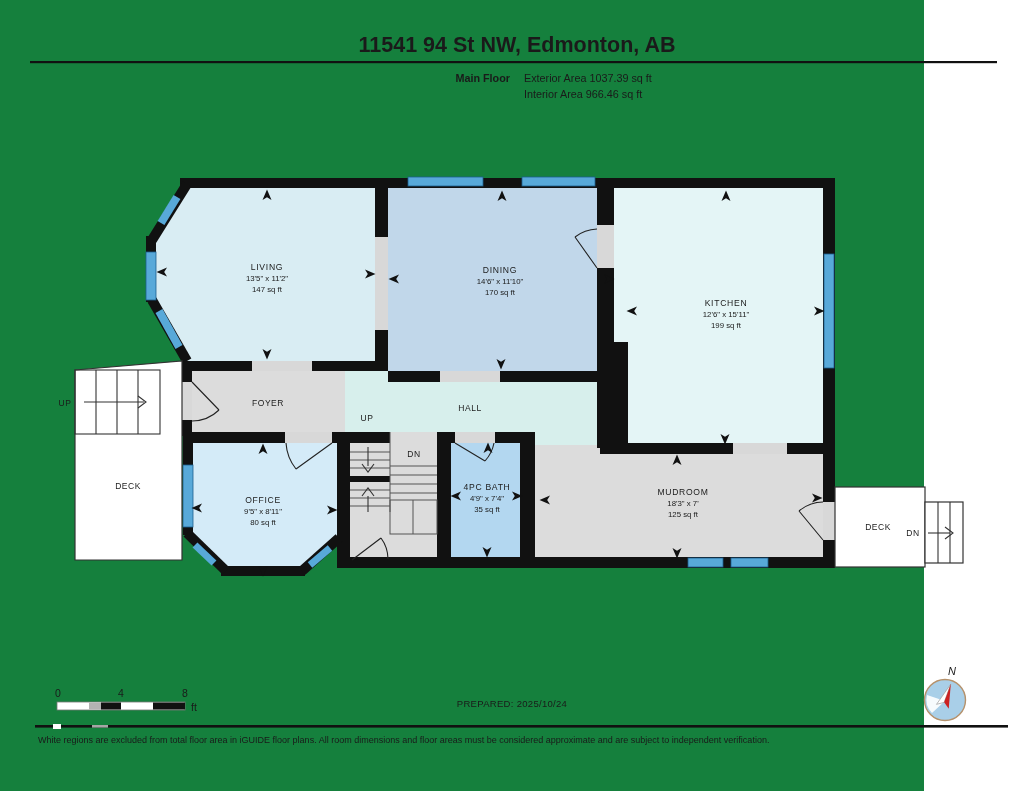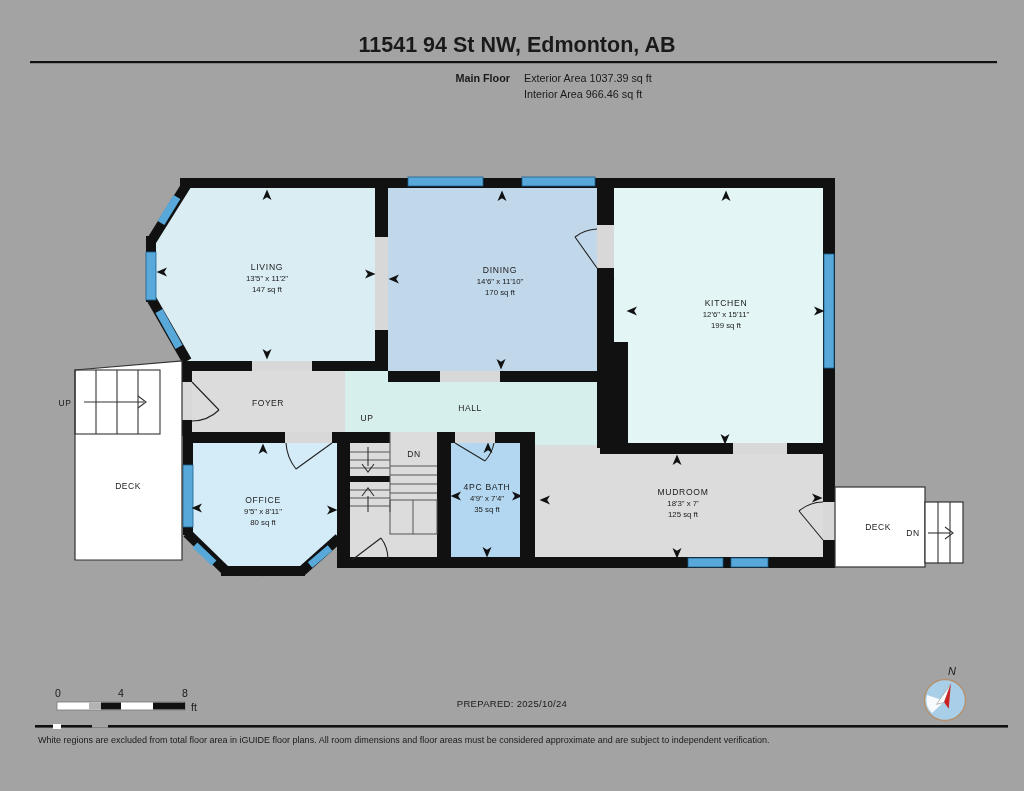--- a/index.html
+++ b/index.html
@@ -1,16 +1,16 @@
 <!DOCTYPE html>
 <html style="--wall: #111111; --living: #d9edf3; --dining: #c1d7ea; --kitchen: #e4f5f6; --hall: #d7efec; --office: #d4ebf8; --bath: #b3d7f0; --gray_room: #dcdcdc; --opening: #d8d8d8; --window: #58a9d9; --window_edge: #1d5f8e; --deck_fill: #ffffff; --outline: #333333; --compass_fill: #a9cfe8; --compass_ring: #b5916b; --needle_red: #cc2222; --text: #1a1a1a;"><head>
 <meta charset="utf-8">
 <style>
   html,body{margin:0;padding:0;background:#ffffff;width:1024px;height:791px;overflow:hidden}
-  #stage{position:relative;width:1024px;height:791px;background:#a3a3a3}
+  #stage{position:relative;width:924px;height:791px;background:#15803d}
   svg{position:absolute;left:0;top:0}
   text{fill:var(--text,#1a1a1a);font-family:"Liberation Sans",sans-serif}
   .title{font-size:21.5px;font-weight:bold;text-anchor:middle}
   .subB{font-size:10.8px;font-weight:bold}
   .sub{font-size:10.8px}
   .rname{font-size:8.6px;letter-spacing:.7px;text-anchor:middle}
   .rdim{font-size:7.8px;text-anchor:middle}
   .small{font-size:8.5px;letter-spacing:.5px;text-anchor:middle}
   .tick{font-size:10.5px;text-anchor:middle}
   .unit{font-size:10.5px}

